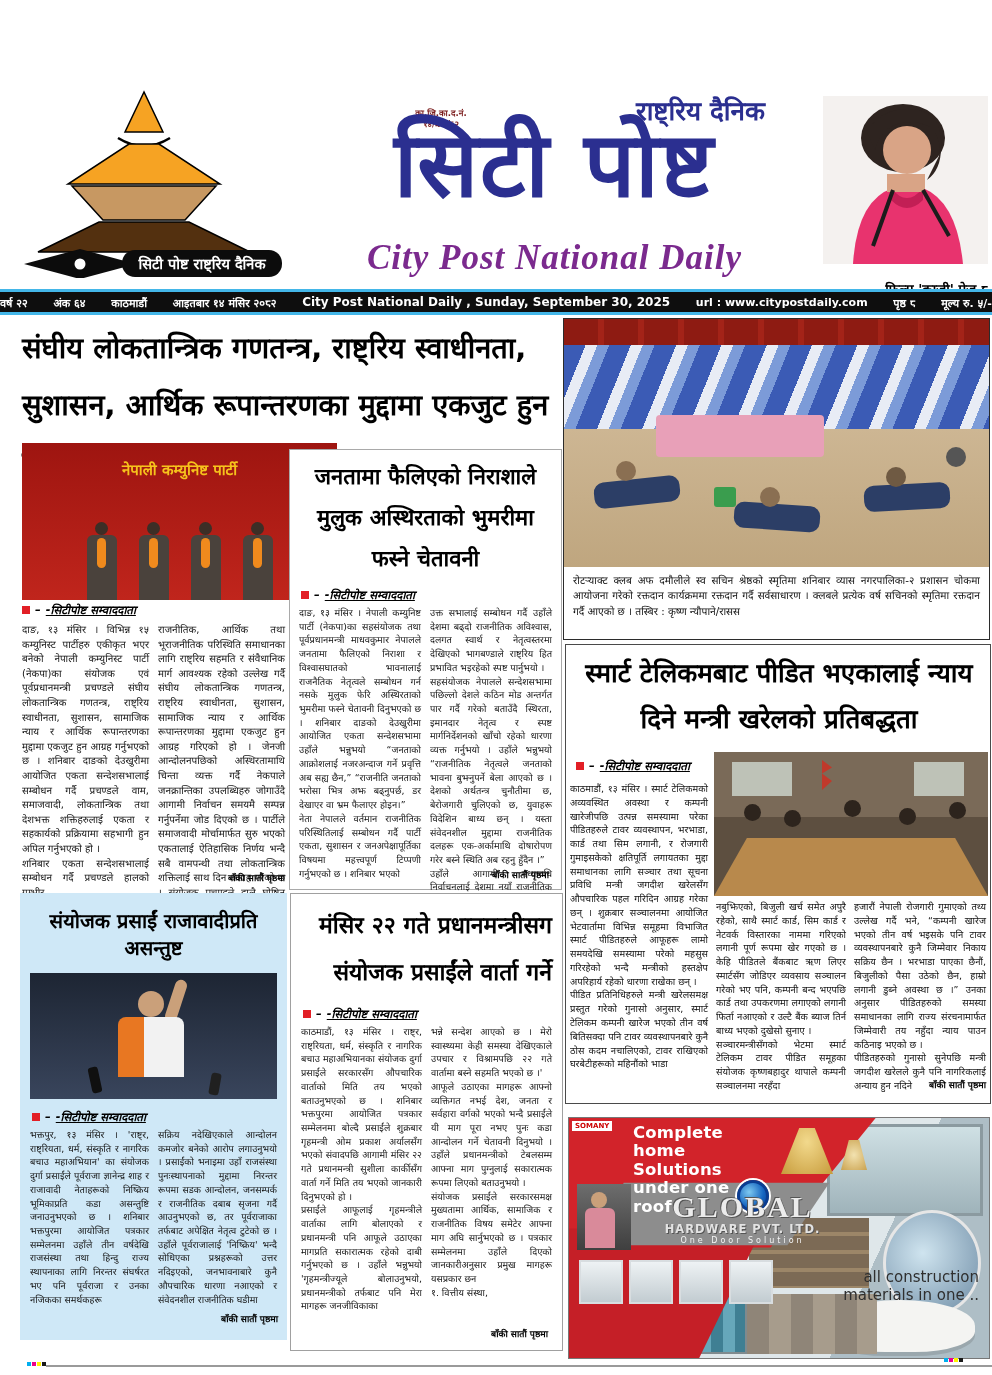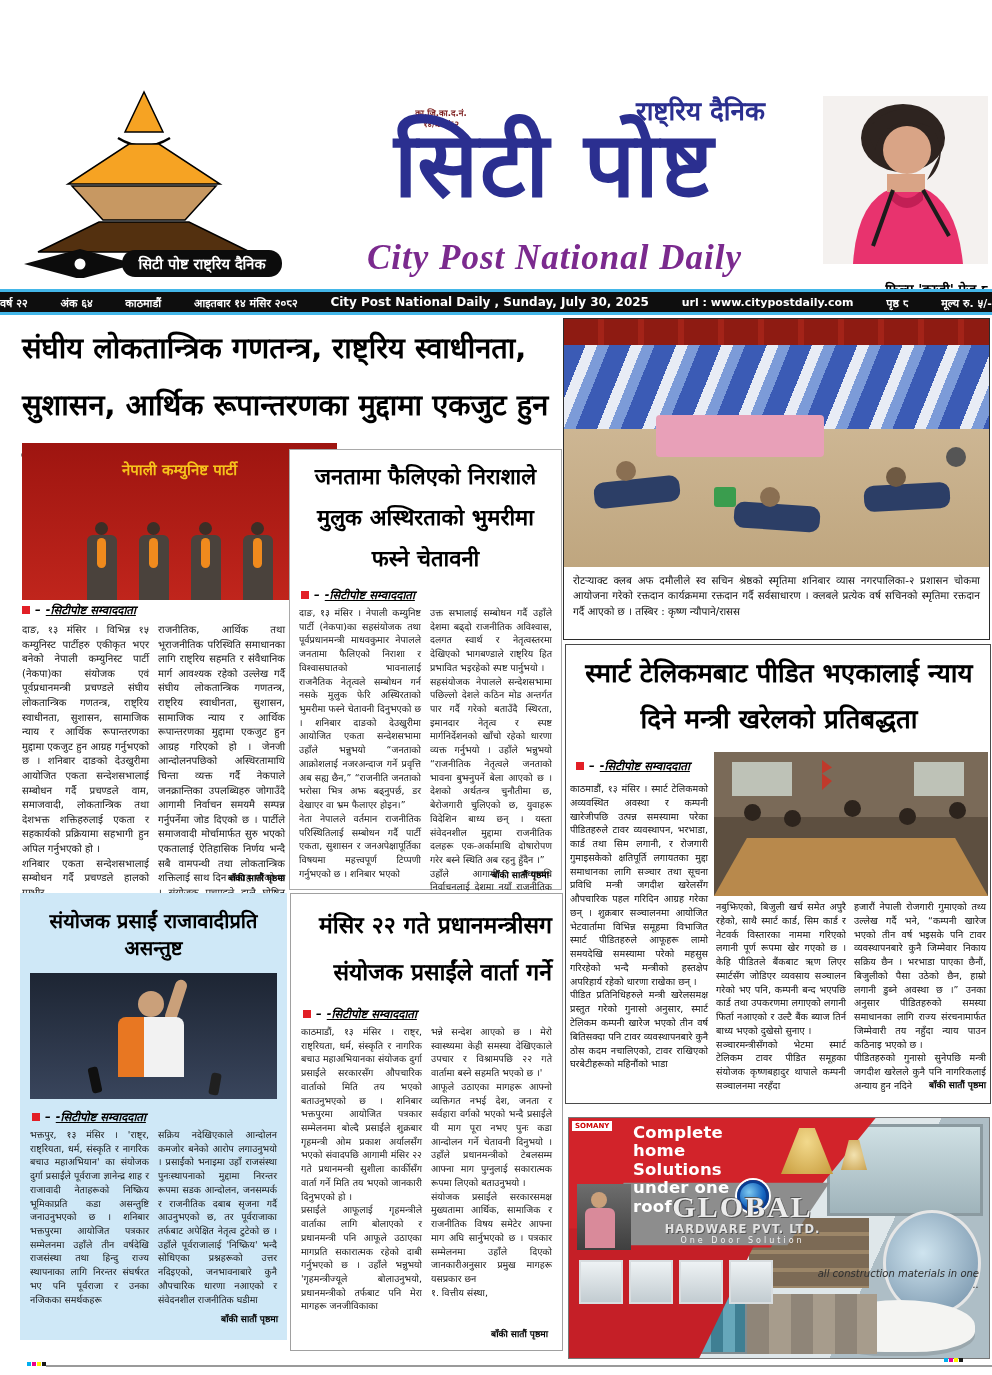--- a/index.html
+++ b/index.html
@@ -143,21 +143,21 @@
   .ad-global{position:absolute;left:86px;top:74px;width:175px;text-align:center;color:#ececec;
       font-family:"Liberation Serif",serif;font-weight:800;font-size:30px;line-height:1;
       text-shadow:1px 1px 0 #555,-1px -1px 0 #555;letter-spacing:2px;}
   .ad-global2{position:absolute;left:86px;top:104px;width:175px;text-align:center;color:#e3e3e3;
       font-weight:800;font-size:11.5px;letter-spacing:1px;text-shadow:1px 1px 0 #555;}
   .ad-global3{position:absolute;left:86px;top:118px;width:175px;text-align:center;color:#f4f4f4;
       font-size:8px;letter-spacing:3px;}
   .ad-prods{position:absolute;left:10px;top:142px;display:flex;gap:6px;}
   .ad-prod{width:40px;height:40px;background:linear-gradient(#eef2f4,#c2ccd1);border:2px solid #d8dde0;}
   .ad-alltxt{position:absolute;right:10px;top:150px;width:170px;text-align:right;color:#2f2f2f;
-      font-style:italic;font-size:10px;}
+      font-size:15px;}
   .ad-contact{position:absolute;left:8px;bottom:6px;width:190px;color:#fff;font-size:8px;
       line-height:1.55;font-weight:700;}
   
   .cutline{left:46px;top:1365px;width:946px;height:2px;background:#9a9a9a;}
   .marks{display:flex;gap:1px;}
   .marks-left{left:27px;top:1362px;}
   .marks-right{left:944px;top:1358px;}
   .mark{width:4px;height:4px;}
   .m-c{background:#00AEEF;}.m-m{background:#EC008C;}.m-y{background:#FFF200;}.m-k{background:#1a1a1a;}
   
@@ -201,21 +201,21 @@
       <line x1="100" y1="94" x2="126" y2="140" stroke="#1c1c1c" stroke-width="4"></line>
     </svg>
     <div class="promo-cap">फिल्म 'काजी' पेज ८</div>
   </div>
 
   <div class="abs datebar">
     <span>वर्ष २२</span>
     <span>अंक ६४</span>
     <span>काठमाडौं</span>
     <span>आइतबार १४ मंसिर २०८२</span>
-    <span class="en">City Post National Daily , Sunday, July 30, 2025</span>
+    <span class="en">City Post National Daily , Sunday, September 30, 2025</span>
     <span>
       <span>url :</span>
       <span>www.citypostdaily.com</span>
     </span>
     <span>पृष्ठ ८</span>
     <span>मूल्य रु. ५/-</span>
   </div>
 
   <div class="abs headline lead-headline">संघीय लोकतान्त्रिक गणतन्त्र, राष्ट्रिय स्वाधीनता, सुशासन, आर्थिक रूपान्तरणका मुद्दामा एकजुट हुन प्रचण्डको आग्रह</div>
 

